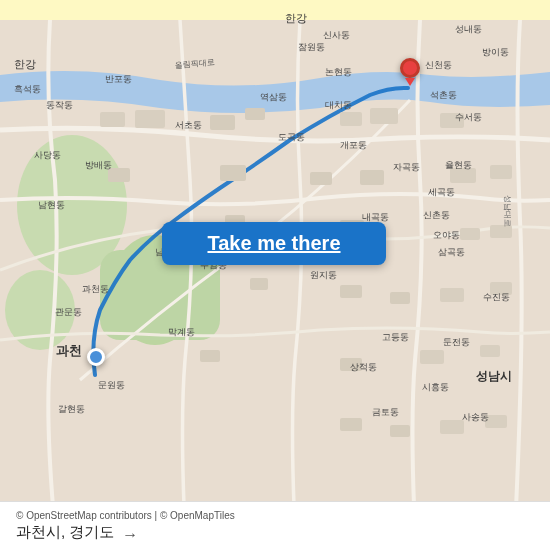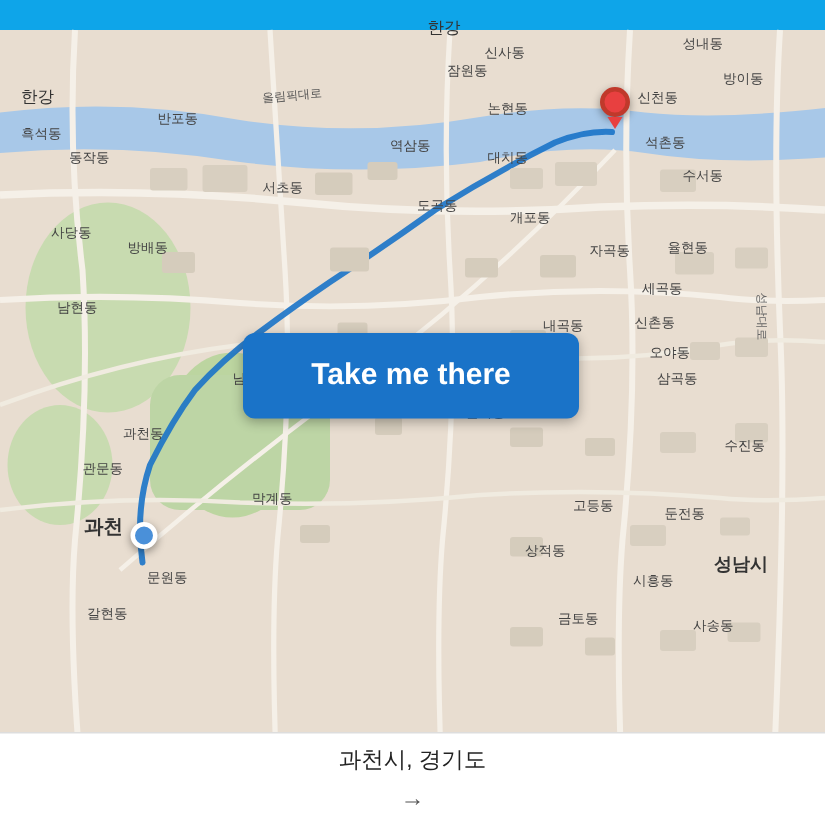--- a/index.html
+++ b/index.html
@@ -2,50 +2,51 @@
 <html><head>
   <meta charset="utf-8">
   <style>
     * { margin: 0; padding: 0; box-sizing: border-box; }
     body { width: 550px; height: 550px; overflow: hidden; font-family: 'Arial', sans-serif; }
 
     #map-container {
       position: relative;
       width: 550px;
       height: 550px;
-      background-color: #0ea5e9;
+      background-color: #fef9c3;
       overflow: hidden;
     }
 
     
     #map-svg {
       position: absolute;
       top: 0; left: 0;
       width: 100%; height: 100%;
     }
 
     
     #take-me-there-btn {
       position: absolute;
       top: 222px;
       left: 162px;
       width: 224px;
-      height: 57px;
+      height: 43px;
       background-color: #1a73c8;
       color: white;
       border: none;
       border-radius: 8px;
       font-size: 20px;
       font-weight: 600;
       cursor: pointer;
       display: flex;
       align-items: center;
       justify-content: center;
       box-shadow: 0 2px 8px rgba(0,0,0,0.3);
       z-index: 10;
+      text-decoration: underline;
     }
 
     
     .pin-origin {
       position: absolute;
       width: 18px;
       height: 18px;
       background: #4a90d9;
       border: 3px solid white;
       border-radius: 50%;
@@ -103,21 +104,20 @@
       gap: 8px;
     }
 
     #route-row {
       display: flex;
       align-items: center;
       gap: 8px;
       font-size: 15px;
       color: #222;
       font-weight: 500;
-      flex-direction: column;
     }
 
     .route-from, .route-to {
       color: #222;
     }
 
     .route-arrow {
       color: #555;
       font-size: 16px;
     }
@@ -238,18 +238,21 @@
   <div class="pin-origin"></div>
 
   <div class="pin-dest">
     <div class="pin-dest-circle"></div>
     <div class="pin-dest-tail"></div>
   </div>
 
   <button id="take-me-there-btn">Take me there</button>
 
   <div id="bottom-bar">
+    <div id="attribution-row">
+      <span>© OpenStreetMap contributors | © OpenMapTiles</span>
+    </div>
     <div id="route-row">
       <span class="route-from">과천시, 경기도</span>
       <span class="route-arrow">→</span>
     </div>
   </div>
 </div>
 
 </body></html>

